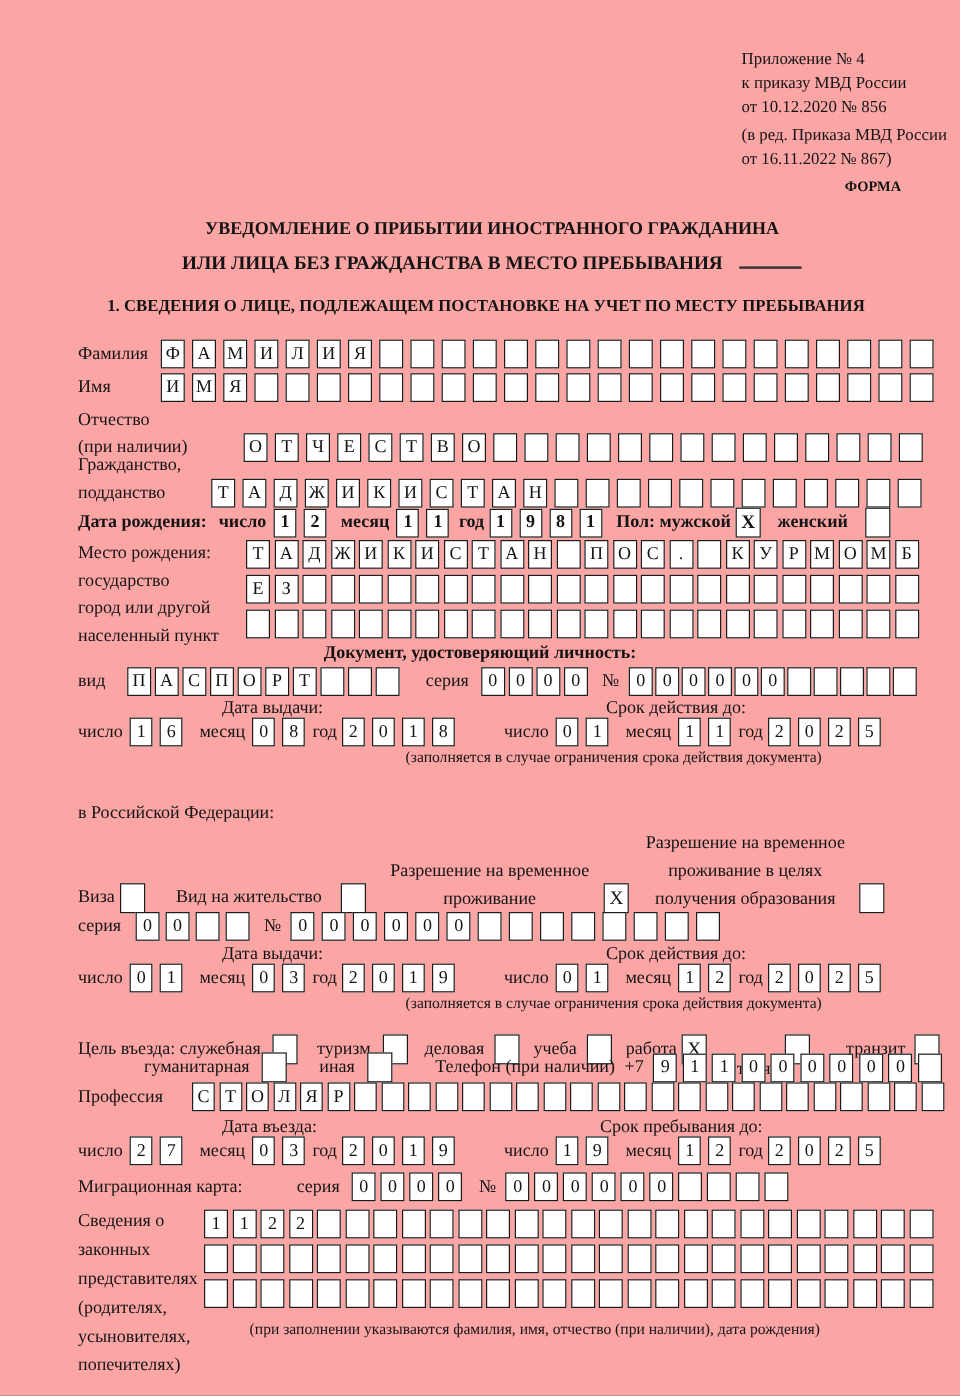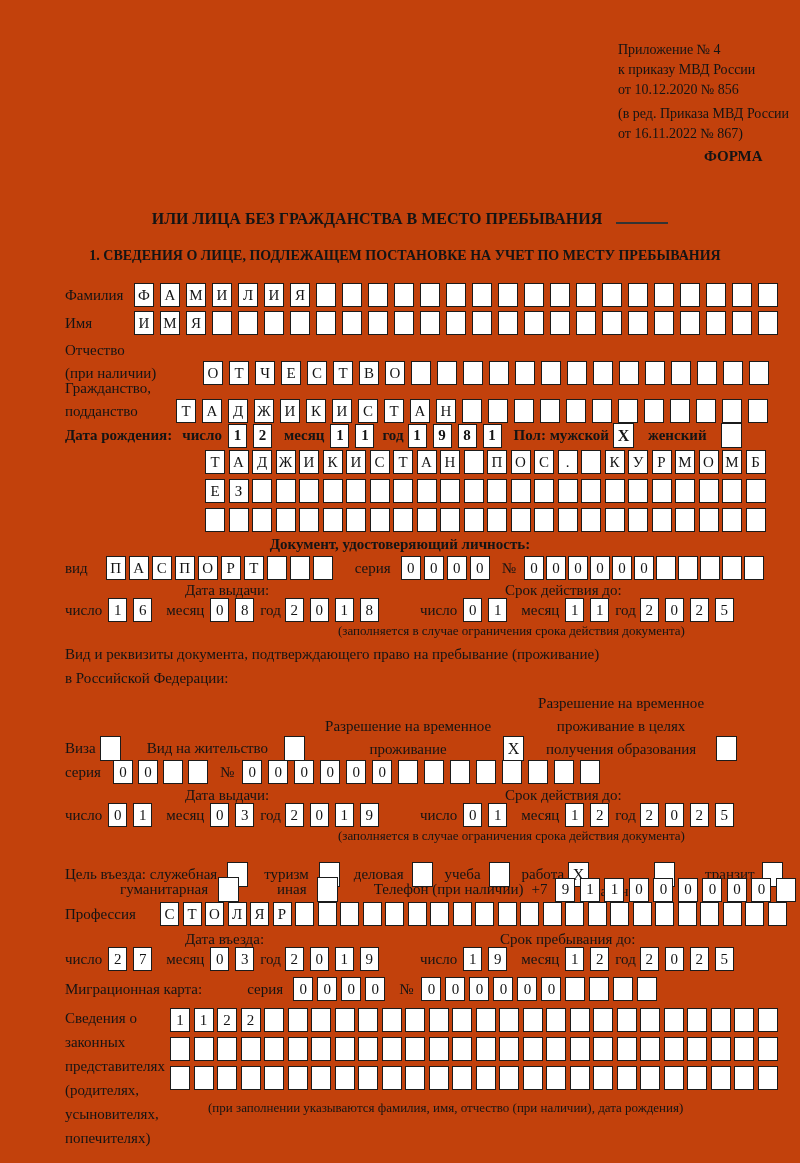--- a/index.html
+++ b/index.html
@@ -1,20 +1,20 @@
 <!DOCTYPE html>
 <html><head>
 <meta charset="utf-8">
 <style>
   html,body{margin:0;padding:0;background:#888;}
   .page{
     position:relative;
     width:800px;height:1163px;
     margin:0 auto;
-    background:#c2410c;
+    background:#fca5a5;
     color:#141414;
     font-family:"Liberation Serif","DejaVu Serif",serif;
     font-size:15px;
     overflow:hidden;
   }
   .abs{position:absolute;}
   .row{position:absolute;display:flex;align-items:center;white-space:nowrap;}
   .row-top{position:absolute;display:flex;align-items:flex-end;white-space:nowrap;}
   .boxes{display:flex;flex:none;}
   .g6{column-gap:6px;}
@@ -49,22 +49,23 @@
 
 <div class="page">
 
   <div class="abs" style="left:618px;top:40px;font-size:14px;line-height:20px;">
     <div>Приложение № 4</div>
     <div>к приказу МВД России</div>
     <div>от 10.12.2020 № 856</div>
     <div style="margin-top:4px;">(в ред. Приказа МВД России</div>
     <div>от 16.11.2022 № 867)</div>
   </div>
-  <div class="abs b" style="left:704px;top:148px;font-size:15px;">ФОРМА</div>
-
+  <div class="abs b" style="left:704px;top:148px;font-size:12px;">ФОРМА</div>
+
+  <div class="abs b center" style="left:30px;top:183px;width:760px;font-size:15px;">УВЕДОМЛЕНИЕ О ПРИБЫТИИ ИНОСТРАННОГО ГРАЖДАНИНА</div>
   <div class="abs b center" style="left:30px;top:207px;width:760px;font-size:16px;">
     <span>ИЛИ ЛИЦА БЕЗ ГРАЖДАНСТВА В МЕСТО ПРЕБЫВАНИЯ</span><span class="blank-line"></span>
   </div>
 
   <div class="abs b center" style="left:20px;top:248px;width:770px;font-size:14px;">1. СВЕДЕНИЯ О ЛИЦЕ, ПОДЛЕЖАЩЕМ ПОСТАНОВКЕ НА УЧЕТ ПО МЕСТУ ПРЕБЫВАНИЯ</div>
 
   <div class="row" style="left:65px;top:283px;">
     <span style="width:69px;">Фамилия</span>
     <div class="boxes g6">
         <span class="cbox">Ф</span>
@@ -207,20 +208,26 @@
         <span class="cbox">9</span>
         <span class="cbox">8</span>
         <span class="cbox">1</span>
       </div>
     <span style="margin-left:12px;">Пол: мужской</span>
     <span class="chk" style="margin-left:4px;">X</span>
     <span style="margin-left:14px;">женский</span>
     <span class="chk" style="margin-left:14px;"></span>
   </div>
 
+  <div class="abs lh" style="left:65px;top:450px;">
+    <div>Место рождения:</div>
+    <div>государство</div>
+    <div>город или другой</div>
+    <div>населенный пункт</div>
+  </div>
   <div class="row" style="left:205px;top:450px;">
     <div class="boxes g35">
         <span class="cbox">Т</span>
         <span class="cbox">А</span>
         <span class="cbox">Д</span>
         <span class="cbox">Ж</span>
         <span class="cbox">И</span>
         <span class="cbox">К</span>
         <span class="cbox">И</span>
         <span class="cbox">С</span>
@@ -373,21 +380,20 @@
     <span style="margin-left:6px;">год</span>
     <div class="boxes g6 bw19" style="margin-left:4px;">
         <span class="cbox">2</span>
         <span class="cbox">0</span>
         <span class="cbox">2</span>
         <span class="cbox">5</span>
       </div>
   </div>
   <div class="abs small" style="left:338px;top:623px;">(заполняется в случае ограничения срока действия документа)</div>
 
-  <div class="abs" style="left:65px;top:646px;">Вид и реквизиты документа, подтверждающего право на пребывание (проживание)</div>
   <div class="abs" style="left:65px;top:670px;">в Российской Федерации:</div>
 
   <div class="row-top" style="left:65px;top:692px;">
     <span style="line-height:25px;">Виза</span>
     <span class="chk" style="margin-left:4px;"></span>
     <span style="margin-left:26px;line-height:25px;">Вид на жительство</span>
     <span class="chk" style="margin-left:16px;"></span>
     <span class="lbl-col lh center" style="margin-left:20px;">
       <span>Разрешение на временное</span>
       <span>проживание</span>
@@ -482,21 +488,21 @@
     <span style="margin-left:12px;">работа</span>
     <span class="chk" style="margin-left:4px;">X</span>
     <span style="margin-left:4px;margin-top:34px;">частная</span>
     <span class="chk" style="margin-left:12px;"></span>
     <span style="margin-left:30px;">транзит</span>
     <span class="chk" style="margin-left:8px;"></span>
   </div>
   <div class="row" style="left:120px;top:877px;">
     <span>гуманитарная</span>
     <span class="chk" style="margin-left:10px;"></span>
-    <span style="margin-left:38px;">иная</span>
+    <span style="margin-left:27px;">иная</span>
     <span class="chk" style="margin-left:10px;"></span>
     <span style="margin-left:36px;">Телефон (при наличии)</span>
     <span style="margin-left:8px;">+7</span>
     <div class="boxes g45" style="margin-left:8px;">
         <span class="cbox">9</span>
         <span class="cbox">1</span>
         <span class="cbox">1</span>
         <span class="cbox">0</span>
         <span class="cbox">0</span>
         <span class="cbox">0</span>

